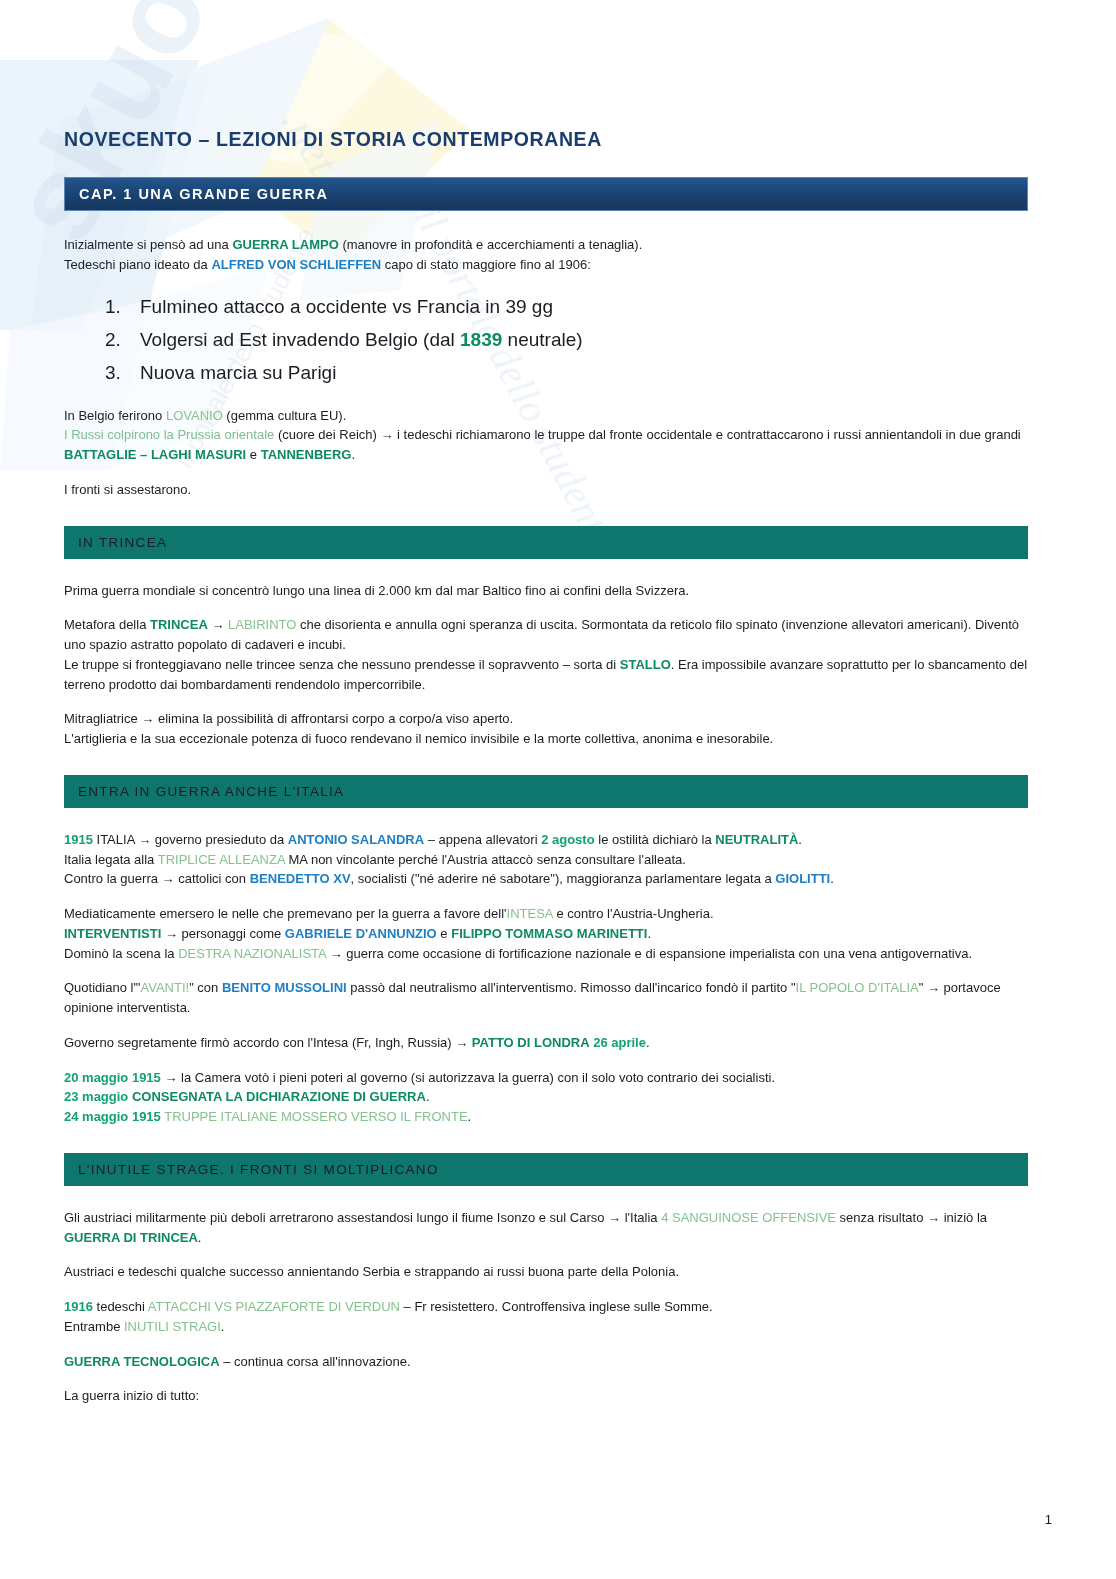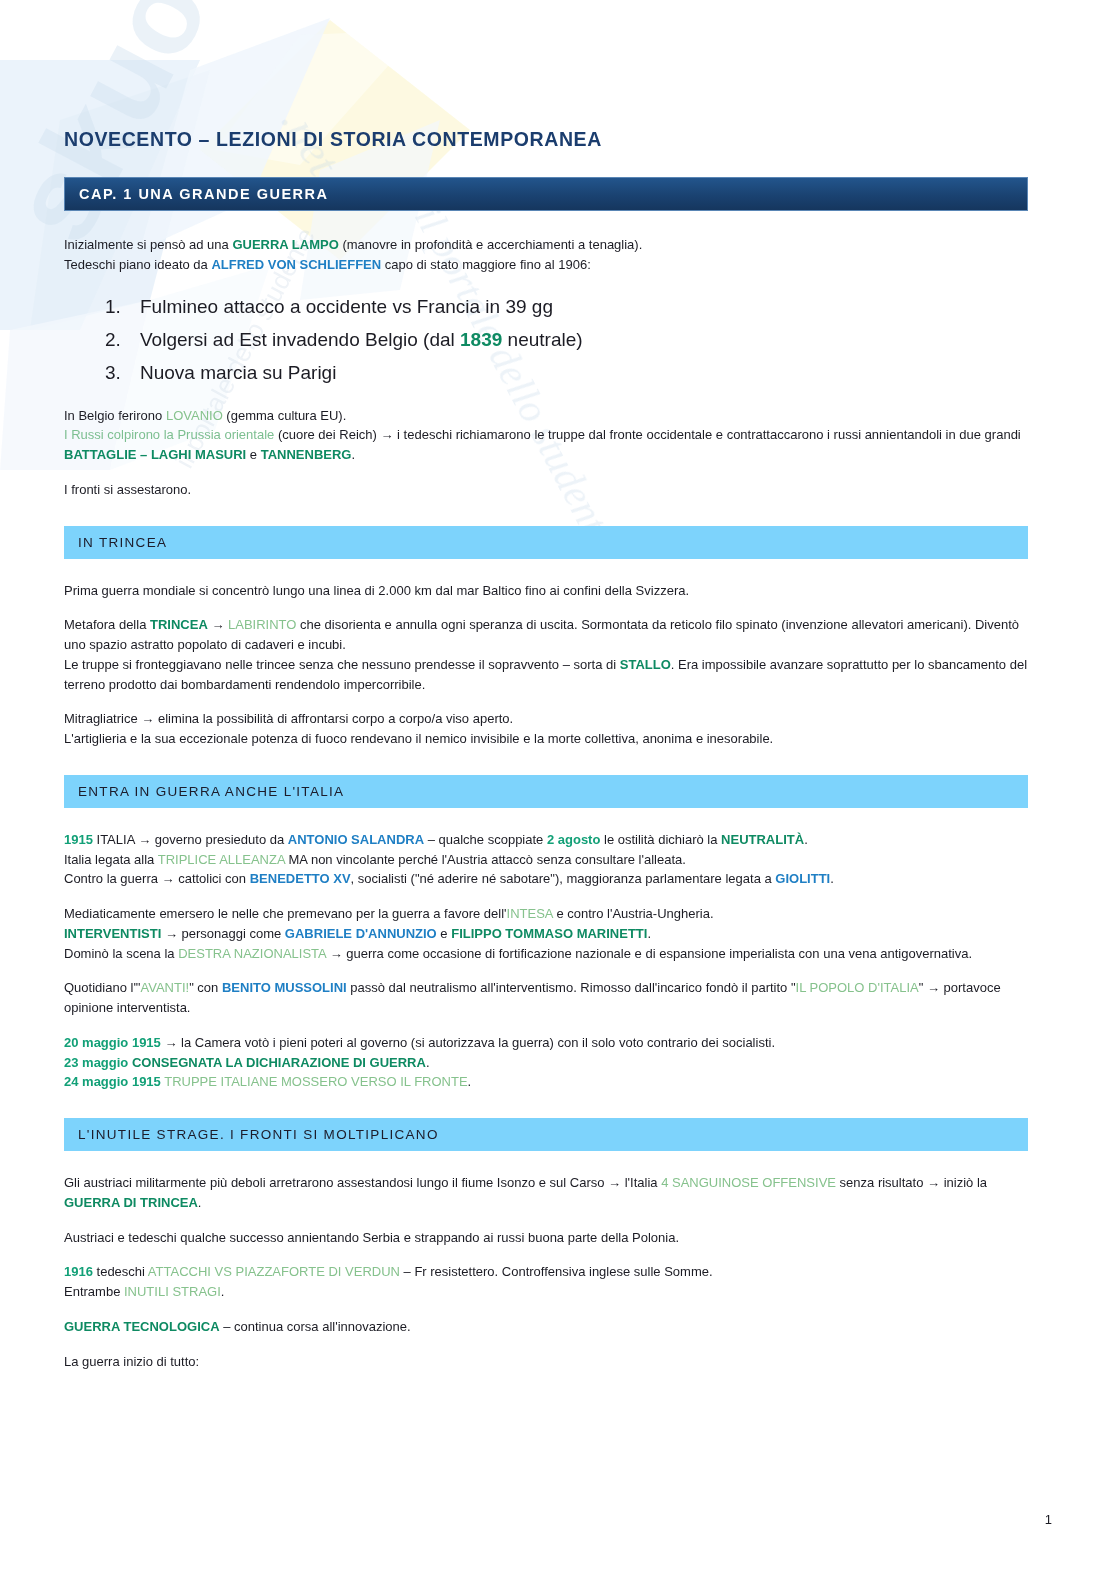--- a/index.html
+++ b/index.html
@@ -53,21 +53,21 @@
     color: #ffffff;
     font-size: 14.5px;
     font-weight: bold;
     letter-spacing: 1.5px;
     padding: 8px 12px 8px 14px;
     margin: 0 0 24px 0;
     box-sizing: border-box;
   }
 
   .section-bar {
-    background: #7dd3fc;
+    background: #0f766e;
     color: #1c1c2b;
     font-size: 13.5px;
     letter-spacing: 1.3px;
     padding: 9px 12px 9px 14px;
     margin: 26px 0 22px 0;
     box-sizing: border-box;
   }
 
   p.para {
     font-size: 13px;
@@ -173,35 +173,38 @@
     <p class="para">
       <span class="plain">Le truppe si fronteggiavano nelle trincee senza che nessuno prendesse il sopravvento – sorta di </span><span class="b-teal">STALLO</span><span class="plain">. Era impossibile avanzare soprattutto per lo sbancamento del terreno prodotto dai bombardamenti rendendolo impercorribile.</span>
     </p>
 
     <p class="para tight">Mitragliatrice → elimina la possibilità di affrontarsi corpo a corpo/a viso aperto.</p>
     <p class="para">L'artiglieria e la sua eccezionale potenza di fuoco rendevano il nemico invisibile e la morte collettiva, anonima e inesorabile.</p>
 
     <div class="section-bar">ENTRA IN GUERRA ANCHE L'ITALIA</div>
 
     <p class="para">
-      <span class="t-teal">1915</span><span class="plain"> ITALIA → governo presieduto da </span><span class="b-blue">ANTONIO SALANDRA</span><span class="plain"> – qualche scoppiate </span><span class="t-teal">2 agosto</span><span class="plain"> le ostilità dichiarò la </span><span class="b-teal">NEUTRALITÀ</span><span class="plain">.</span><br>
+      <span class="t-teal">1915</span><span class="plain"> ITALIA → governo presieduto da </span><span class="b-blue">ANTONIO SALANDRA</span><span class="plain"> – appena allevatori </span><span class="t-teal">2 agosto</span><span class="plain"> le ostilità dichiarò la </span><span class="b-teal">NEUTRALITÀ</span><span class="plain">.</span><br>
       <span class="plain">Italia legata alla </span><span class="g-light">TRIPLICE ALLEANZA</span><span class="plain"> MA non vincolante perché l'Austria attaccò senza consultare l'alleata.</span><br>
       <span class="plain">Contro la guerra → cattolici con </span><span class="b-blue">BENEDETTO XV</span><span class="plain">, socialisti ("né aderire né sabotare"), maggioranza parlamentare legata a </span><span class="b-blue">GIOLITTI</span><span class="plain">.</span>
     </p>
 
     <p class="para">
       <span class="plain">Mediaticamente emersero le nelle che premevano per la guerra a favore dell'</span><span class="g-light">INTESA</span><span class="plain"> e contro l'Austria-Ungheria.</span><br>
       <span class="b-teal">INTERVENTISTI</span><span class="plain"> → personaggi come </span><span class="b-blue">GABRIELE D'ANNUNZIO</span><span class="plain"> e </span><span class="b-teal">FILIPPO TOMMASO MARINETTI</span><span class="plain">.</span><br>
       <span class="plain">Dominò la scena la </span><span class="g-light">DESTRA NAZIONALISTA</span><span class="plain"> → guerra come occasione di fortificazione nazionale e di espansione imperialista con una vena antigovernativa.</span>
     </p>
 
     <p class="para">
       <span class="plain">Quotidiano l'"</span><span class="g-light">AVANTI!</span><span class="plain">" con </span><span class="b-blue">BENITO MUSSOLINI</span><span class="plain"> passò dal neutralismo all'interventismo. Rimosso dall'incarico fondò il partito "</span><span class="g-light">IL POPOLO D'ITALIA</span><span class="plain">" → portavoce opinione interventista.</span>
     </p>
 
+    <p class="para">
+      <span class="plain">Governo segretamente firmò accordo con l'Intesa (Fr, Ingh, Russia) → </span><span class="b-teal">PATTO DI LONDRA</span><span class="plain"> </span><span class="t-teal">26 aprile</span><span class="plain">.</span>
+    </p>
 
     <p class="para">
       <span class="t-teal">20 maggio 1915</span><span class="plain"> → la Camera votò i pieni poteri al governo (si autorizzava la guerra) con il solo voto contrario dei socialisti.</span><br>
       <span class="t-teal">23 maggio</span><span class="plain"> </span><span class="b-teal">CONSEGNATA LA DICHIARAZIONE DI GUERRA</span><span class="plain">.</span><br>
       <span class="t-teal">24 maggio 1915</span><span class="plain"> </span><span class="g-light">TRUPPE ITALIANE MOSSERO VERSO IL FRONTE</span><span class="plain">.</span>
     </p>
 
     <div class="section-bar">L'INUTILE STRAGE. I FRONTI SI MOLTIPLICANO</div>
 
     <p class="para">

